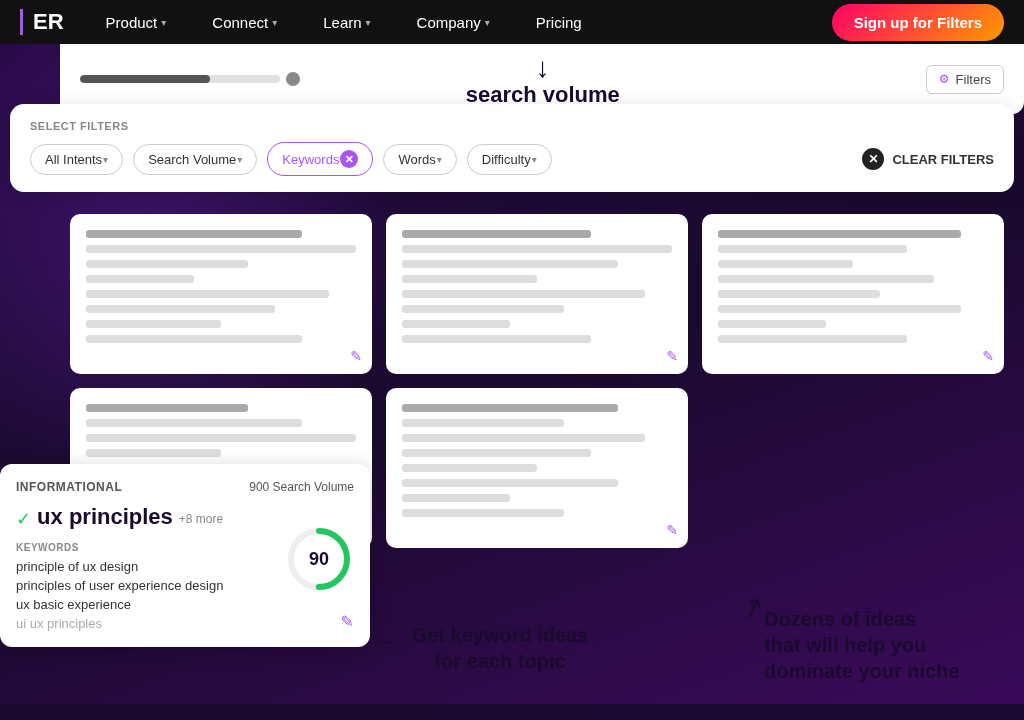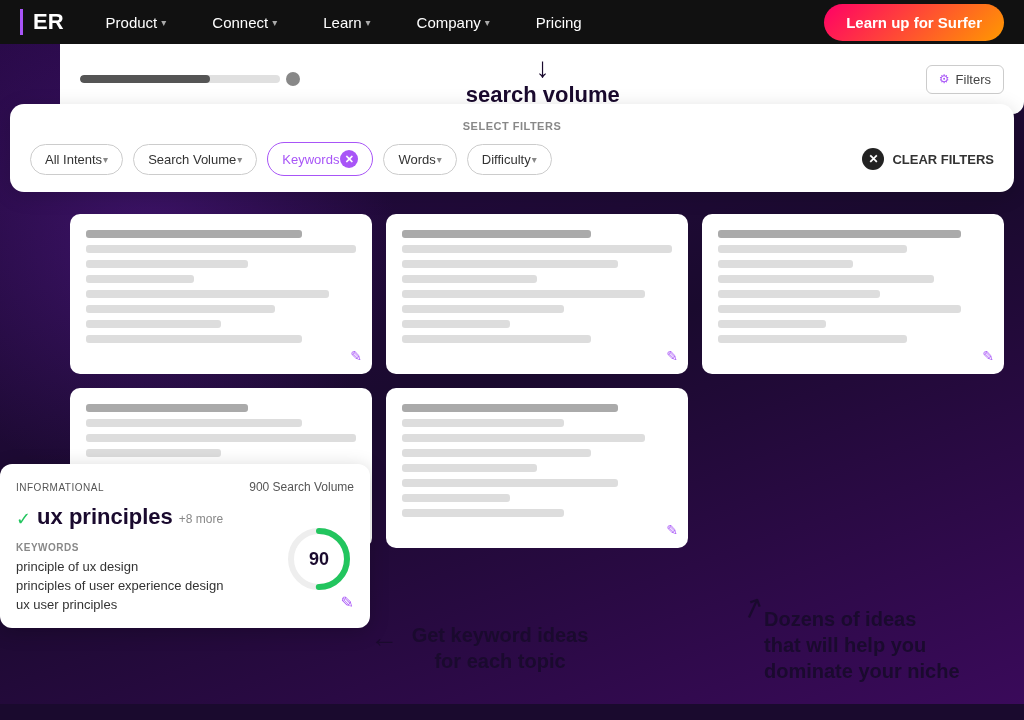--- a/index.html
+++ b/index.html
@@ -159,21 +159,20 @@
       padding: 16px 20px;
       box-shadow: 0 4px 20px rgba(0,0,0,0.15);
       z-index: 5;
     }
     .filter-label {
       font-size: 11px;
       font-weight: 600;
       color: #888;
       letter-spacing: 0.5px;
       margin-bottom: 10px;
-      text-align: center;
     }
     .filter-chips {
       display: flex;
       align-items: center;
       gap: 10px;
       flex-wrap: nowrap;
     }
     .chip {
       border: 1.5px solid #ccc;
       border-radius: 20px;
@@ -286,22 +285,22 @@
       box-shadow: 0 4px 20px rgba(0,0,0,0.2);
       z-index: 6;
     }
     .panel-header {
       display: flex;
       justify-content: space-between;
       align-items: center;
       margin-bottom: 10px;
     }
     .panel-category {
-      font-size: 10px;
-      font-weight: 400;
+      font-size: 12px;
+      font-weight: 700;
       color: #555;
       letter-spacing: 0.5px;
       text-align: right;
     }
     .panel-volume {
       font-size: 12px;
       color: #555;
     }
     .panel-title {
       font-size: 22px;
@@ -439,21 +438,21 @@
       <span class="nav-chevron">▾</span>
     </div>
     <div class="nav-item">
       <span>Company</span>
       <span class="nav-chevron">▾</span>
     </div>
     <div class="nav-pricing">
       <span>Pricing</span>
     </div>
   </div>
-  <button class="nav-signup">Learn up for Surfer</button>
+  <button class="nav-signup">Sign up for Filters</button>
 </nav>
 
 <div class="main-area">
   <div class="bg-glow"></div>
 
   <div class="top-bar">
     <div class="progress-bar-container">
       <div class="progress-bar-fill"></div>
     </div>
     <div class="progress-dot"></div>
@@ -577,21 +576,22 @@
     </div>
     <div class="panel-title-green">
       <span class="green-check">✓</span>
       <span class="panel-title">ux principles</span>
       <span class="more-badge">+8 more</span>
     </div>
     <div class="panel-keywords-label">KEYWORDS</div>
     <div class="panel-keyword-list">
       <div class="panel-keyword">principle of ux design</div>
       <div class="panel-keyword">principles of user experience design</div>
-      <div class="panel-keyword">ux user principles</div>
+      <div class="panel-keyword">ux basic experience</div>
+      <div class="panel-keyword muted">ui ux principles</div>
     </div>
 
     <div class="score-circle">
       <svg class="score-svg" viewBox="0 0 70 70">
         <circle cx="35" cy="35" r="28" fill="none" stroke="#eee" stroke-width="6"></circle>
         <circle cx="35" cy="35" r="28" fill="none" stroke="#22c55e" stroke-width="6" stroke-dasharray="132 176" stroke-dashoffset="44" stroke-linecap="round" transform="rotate(-90 35 35)"></circle>
       </svg>
       <div class="score-number">90</div>
     </div>
     <div class="panel-edit-icon">✎</div>

